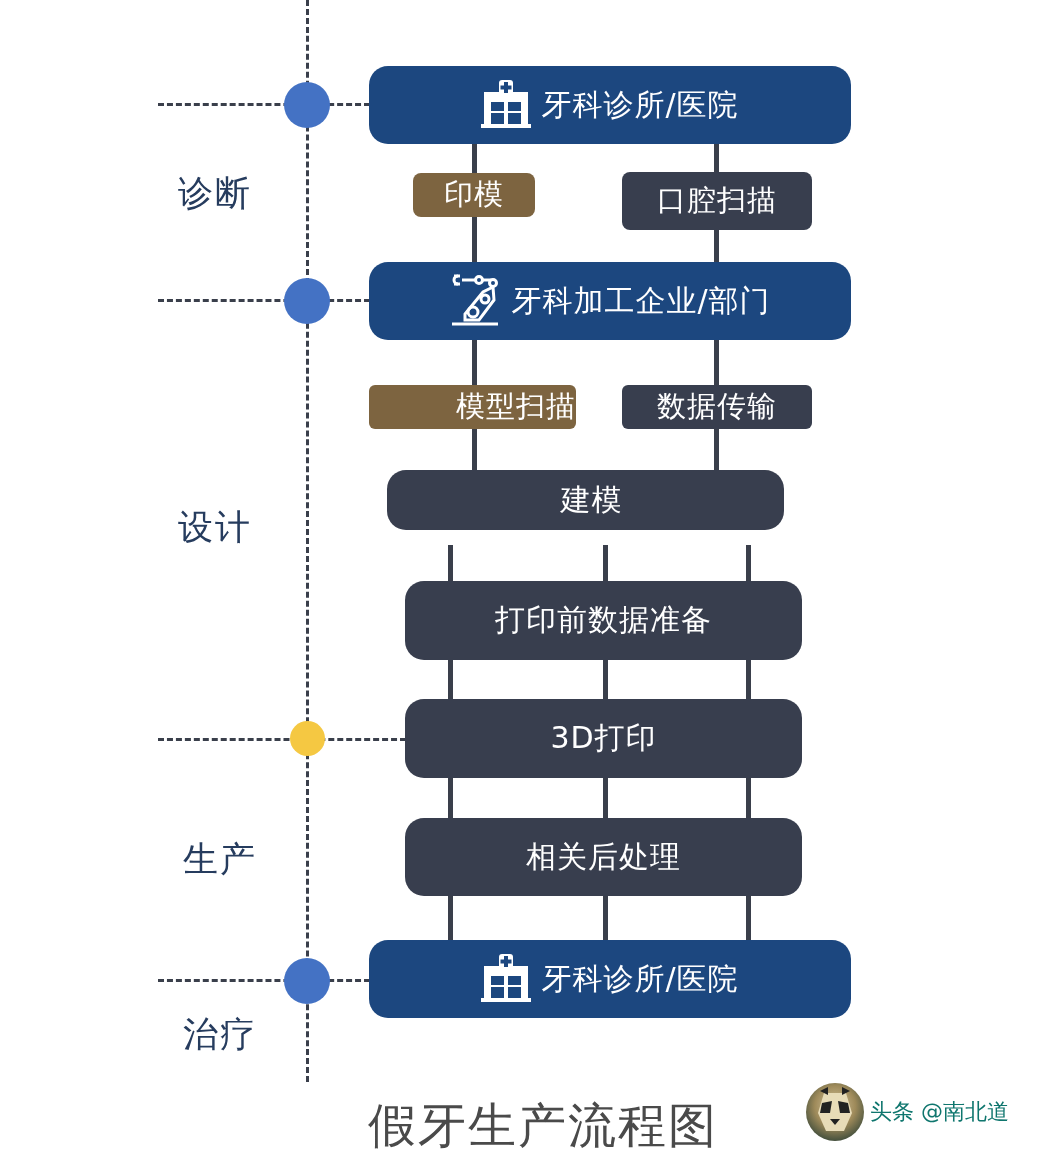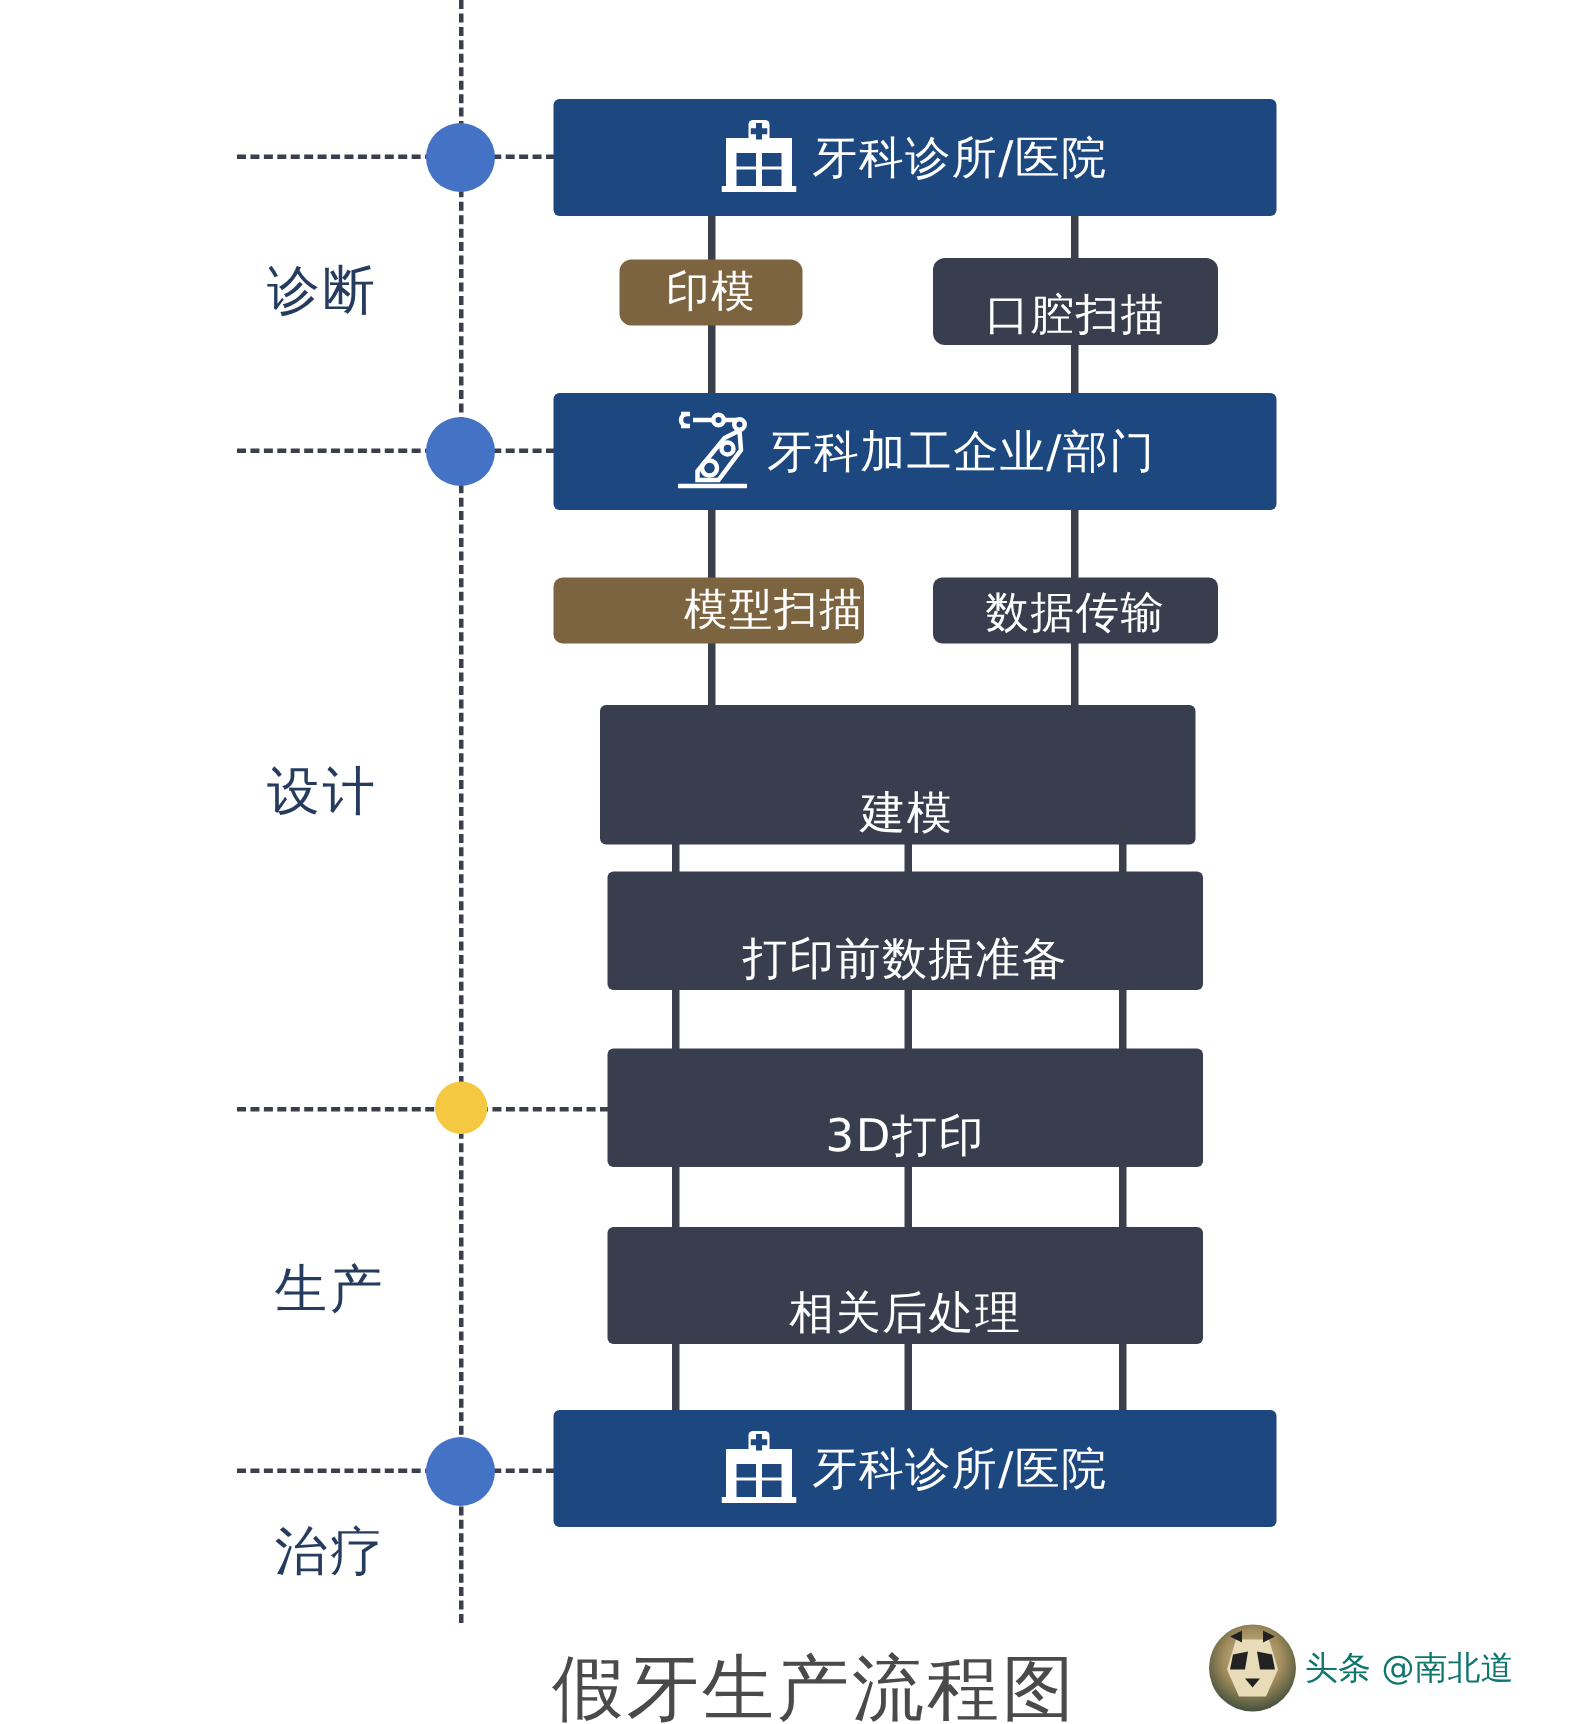--- a/index.html
+++ b/index.html
@@ -2,24 +2,24 @@
 <html><head>
 <meta charset="utf-8">
 <style>
   html, body { margin: 0; padding: 0; background: #ffffff; }
   body { width: 1060px; height: 1149px; position: relative; overflow: hidden;
          font-family: "DejaVu Sans", "Liberation Sans", sans-serif; }
   .vdash { position: absolute; width: 0; border-left: 3px dashed #3a3f4b; }
   .hdash { position: absolute; height: 0; border-top: 3px dashed #3a3f4b; }
   .vline { position: absolute; width: 5px; background: #3a3f4b; }
   .node { position: absolute; border-radius: 50%; }
-  .box { position: absolute; border-radius: 4px; color: #ffffff;
+  .box { position: absolute; border-radius: 19px; color: #ffffff;
          display: flex; align-items: center; justify-content: center; box-sizing: border-box; }
   .box-blue { background: #1c477f; }
-  .box-dark { background: #383e4e; align-items: flex-end; }
+  .box-dark { background: #383e4e; }
   .box-brown { background: #7d6440; }
   .box .label { font-size: 30px; letter-spacing: 1px; }
   .box-small .label { font-size: 29px; }
   .stage { position: absolute; color: #263c5e; font-size: 35px; letter-spacing: 2px; }
   .caption { position: absolute; color: #4a4a4a; font-size: 48px; letter-spacing: 2px; }
   .watermark { position: absolute; display: flex; align-items: center; }
   .wm-avatar { width: 58px; height: 58px; border-radius: 50%;
                background: radial-gradient(circle at 50% 40%, #d9c9a0 0%, #9e8a5a 45%, #3b4a3a 80%);
                position: relative; overflow: hidden; }
   .wm-text { font-size: 22px; color: #0f766e; margin-left: 6px; letter-spacing: 0; }
@@ -97,21 +97,21 @@
 </div>
 
 <div class="box box-brown box-small" style="left:369px; top:385px; width:207px; height:44px; border-radius:6px;justify-content:flex-end;">
   <span class="label">模型扫描</span>
 </div>
 
 <div class="box box-dark box-small" style="left:622px; top:385px; width:190px; height:44px; border-radius:6px;">
   <span class="label">数据传输</span>
 </div>
 
-<div class="box box-dark" style="left:400px; top:470px; width:397px; height:93px;padding-left:12px;">
+<div class="box box-dark" style="left:387px; top:470px; width:397px; height:60px;padding-left:12px;">
   <span class="label">建模</span>
 </div>
 
 <div class="box box-dark" style="left:405px; top:581px; width:397px; height:79px;">
   <span class="label">打印前数据准备</span>
 </div>
 
 <div class="box box-dark" style="left:405px; top:699px; width:397px; height:79px;">
   <span class="label">3D打印</span>
 </div>

